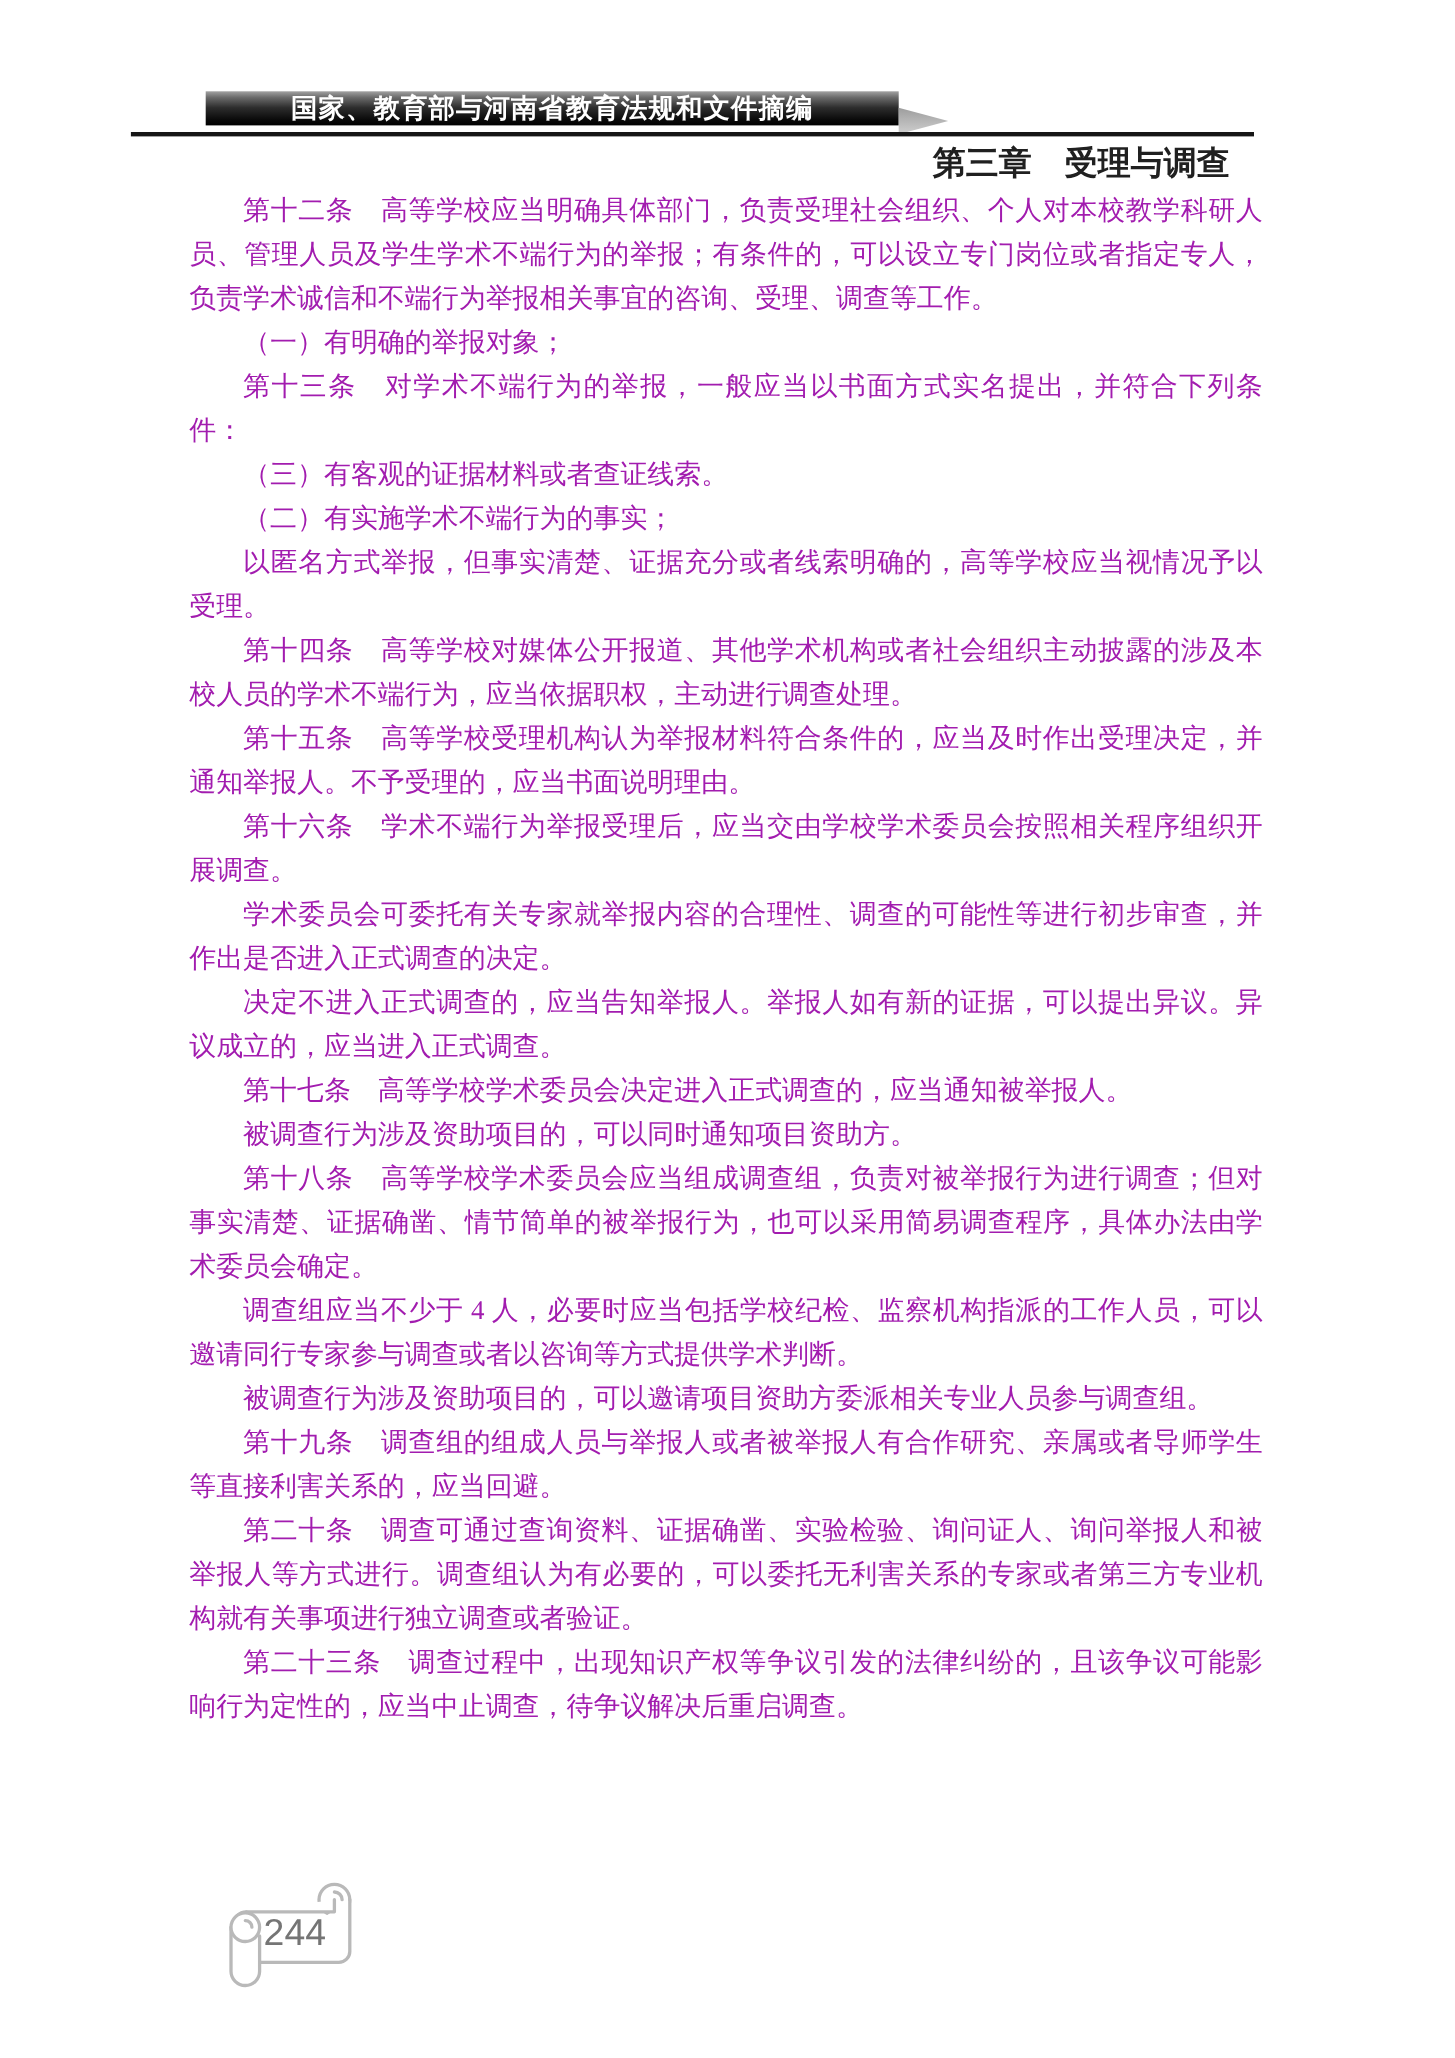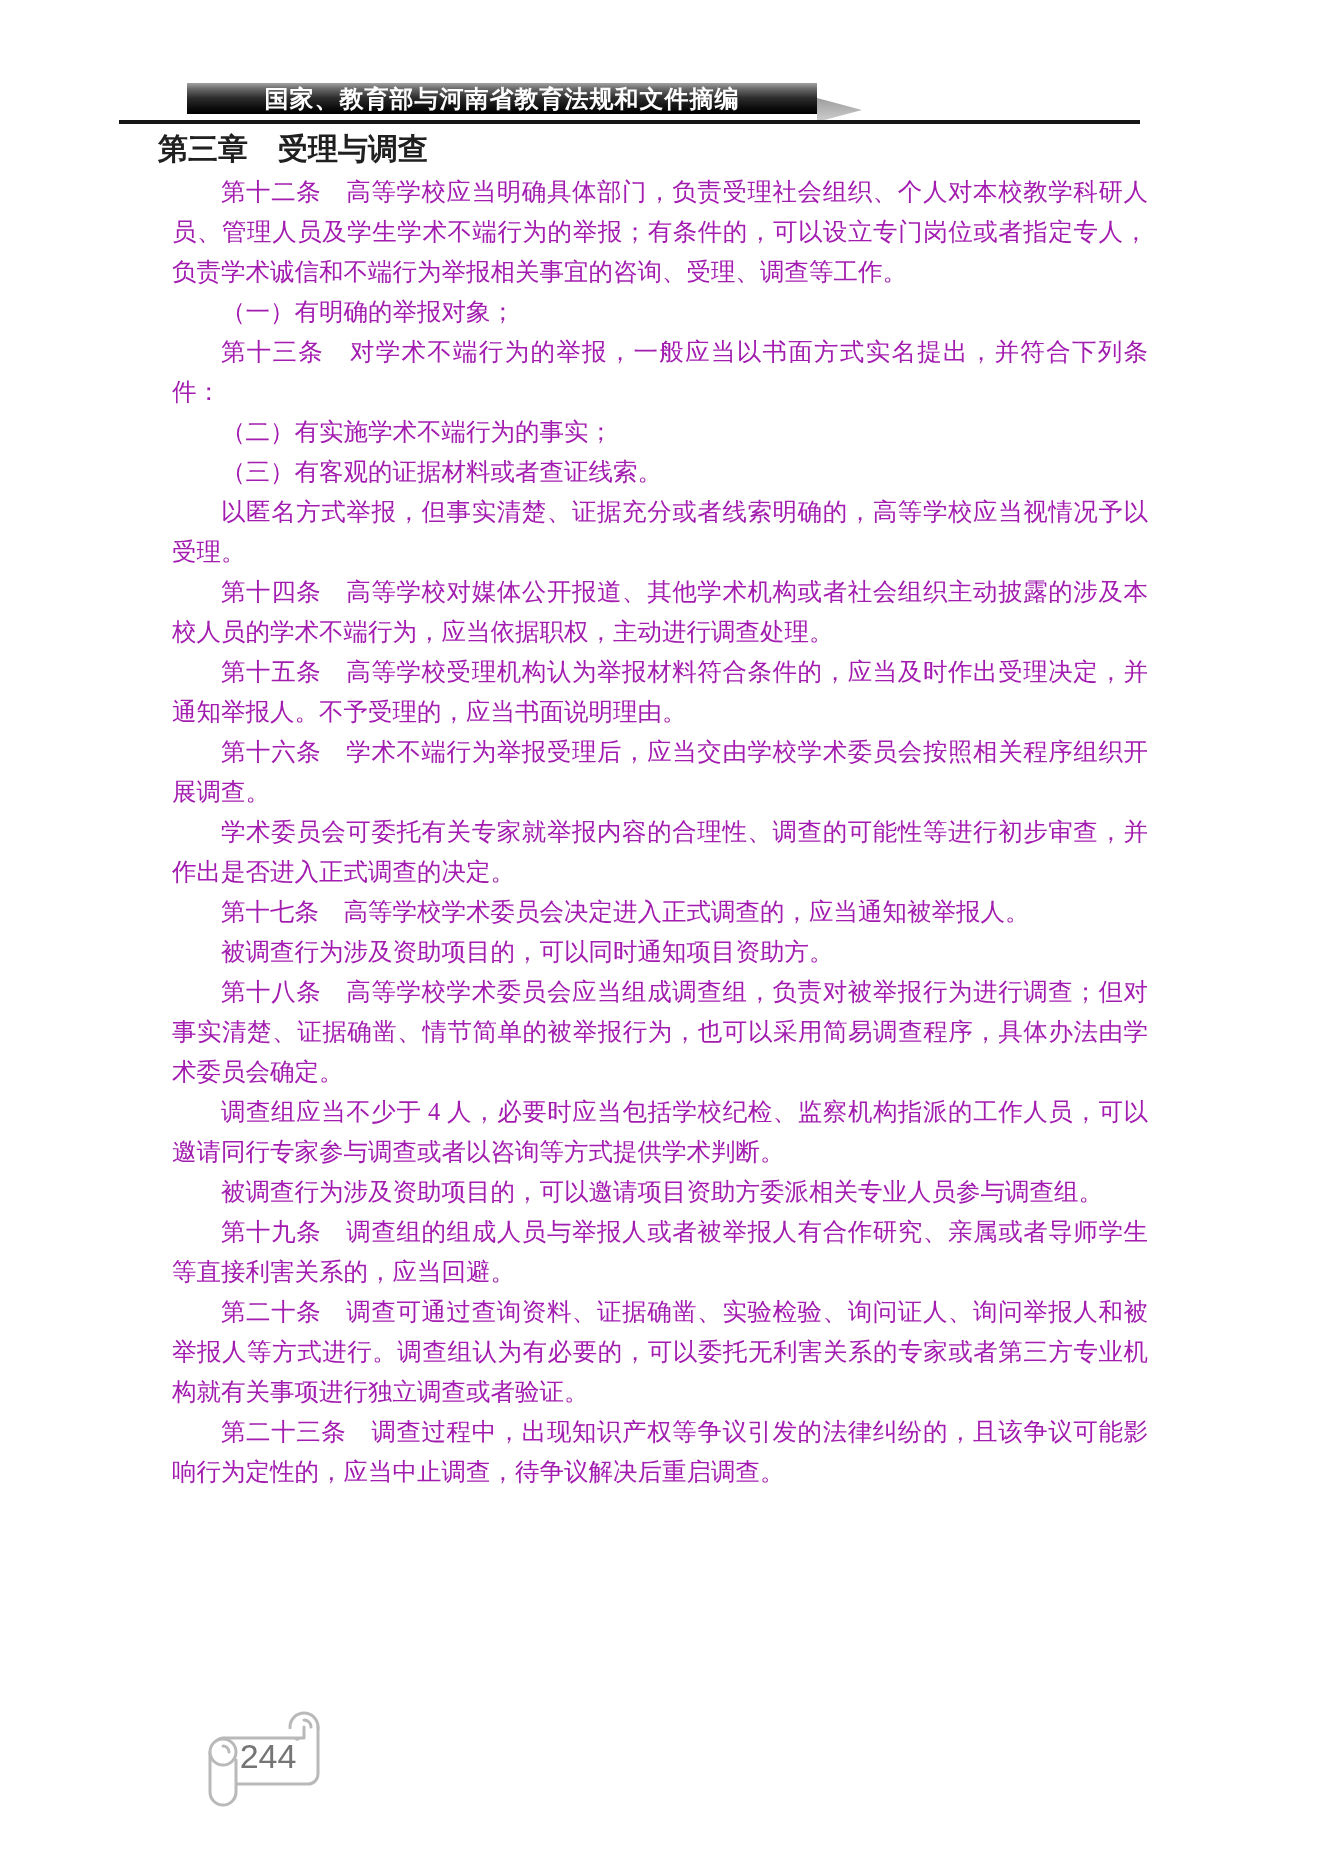--- a/index.html
+++ b/index.html
@@ -52,21 +52,21 @@
     height: 4px;
     background: #161616;
   }
 
   
   .chapter-title {
     position: absolute;
     left: 172px;
     top: 126px;
     width: 960px;
-    text-align: left;
+    text-align: right;
     font-family: "Liberation Sans", "DejaVu Sans", sans-serif;
     font-weight: bold;
     font-size: 30px;
     line-height: 46px;
     color: #202020;
     transform: translateX(-14px);
     white-space: nowrap;
   }
 
   
@@ -120,27 +120,28 @@
 </svg>
 
 <div class="header-rule"></div>
 
 <div class="chapter-title">第三章　受理与调查</div>
 
 <div class="body-text">
   <p>第十二条　高等学校应当明确具体部门，负责受理社会组织、个人对本校教学科研人员、管理人员及学生学术不端行为的举报；有条件的，可以设立专门岗位或者指定专人，负责学术诚信和不端行为举报相关事宜的咨询、受理、调查等工作。</p>
   <p>（一）有明确的举报对象；</p>
   <p>第十三条　对学术不端行为的举报，一般应当以书面方式实名提出，并符合下列条件：</p>
+  <p>（三）有客观的证据材料或者查证线索。</p>
   <p>（二）有实施学术不端行为的事实；</p>
-  <p>（三）有客观的证据材料或者查证线索。</p>
   <p>以匿名方式举报，但事实清楚、证据充分或者线索明确的，高等学校应当视情况予以受理。</p>
   <p>第十四条　高等学校对媒体公开报道、其他学术机构或者社会组织主动披露的涉及本校人员的学术不端行为，应当依据职权，主动进行调查处理。</p>
   <p>第十五条　高等学校受理机构认为举报材料符合条件的，应当及时作出受理决定，并通知举报人。不予受理的，应当书面说明理由。</p>
   <p>第十六条　学术不端行为举报受理后，应当交由学校学术委员会按照相关程序组织开展调查。</p>
   <p>学术委员会可委托有关专家就举报内容的合理性、调查的可能性等进行初步审查，并作出是否进入正式调查的决定。</p>
+  <p>决定不进入正式调查的，应当告知举报人。举报人如有新的证据，可以提出异议。异议成立的，应当进入正式调查。</p>
   <p>第十七条　高等学校学术委员会决定进入正式调查的，应当通知被举报人。</p>
   <p>被调查行为涉及资助项目的，可以同时通知项目资助方。</p>
   <p>第十八条　高等学校学术委员会应当组成调查组，负责对被举报行为进行调查；但对事实清楚、证据确凿、情节简单的被举报行为，也可以采用简易调查程序，具体办法由学术委员会确定。</p>
   <p>调查组应当不少于 4 人，必要时应当包括学校纪检、监察机构指派的工作人员，可以邀请同行专家参与调查或者以咨询等方式提供学术判断。</p>
   <p>被调查行为涉及资助项目的，可以邀请项目资助方委派相关专业人员参与调查组。</p>
   <p>第十九条　调查组的组成人员与举报人或者被举报人有合作研究、亲属或者导师学生等直接利害关系的，应当回避。</p>
   <p>第二十条　调查可通过查询资料、证据确凿、实验检验、询问证人、询问举报人和被举报人等方式进行。调查组认为有必要的，可以委托无利害关系的专家或者第三方专业机构就有关事项进行独立调查或者验证。</p>
   <p>第二十三条　调查过程中，出现知识产权等争议引发的法律纠纷的，且该争议可能影响行为定性的，应当中止调查，待争议解决后重启调查。</p>
 </div>
 

